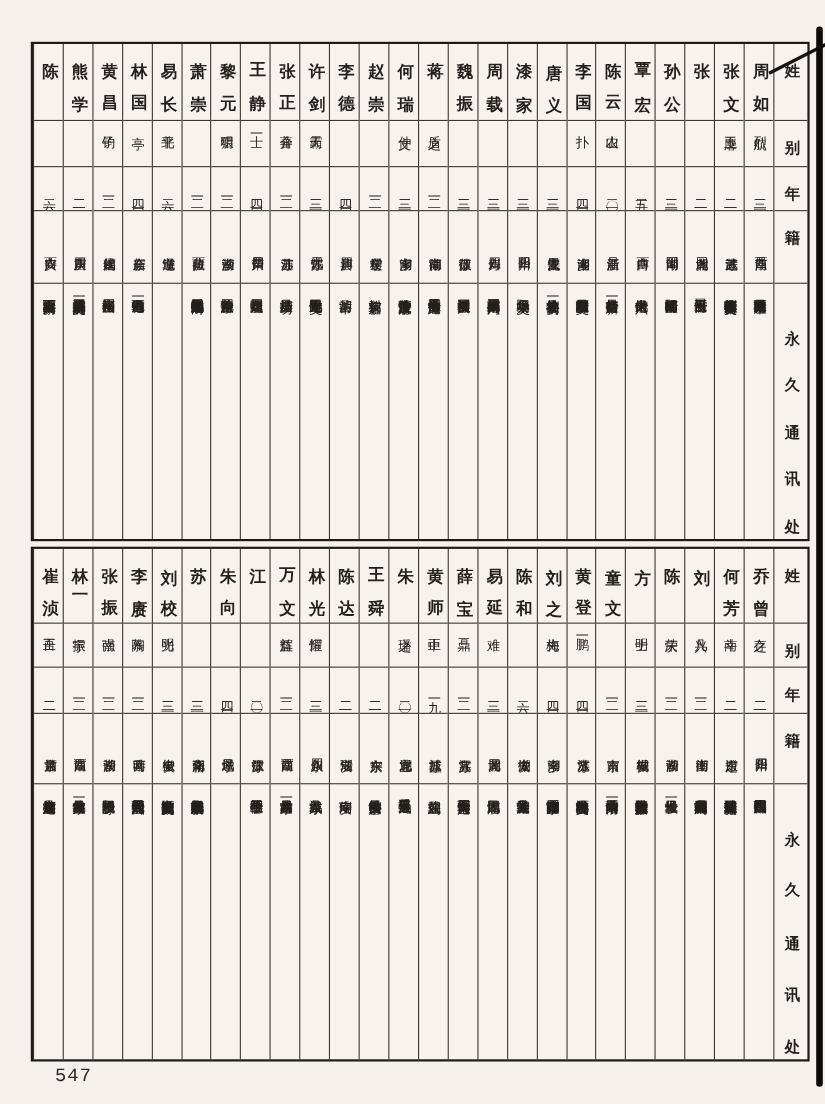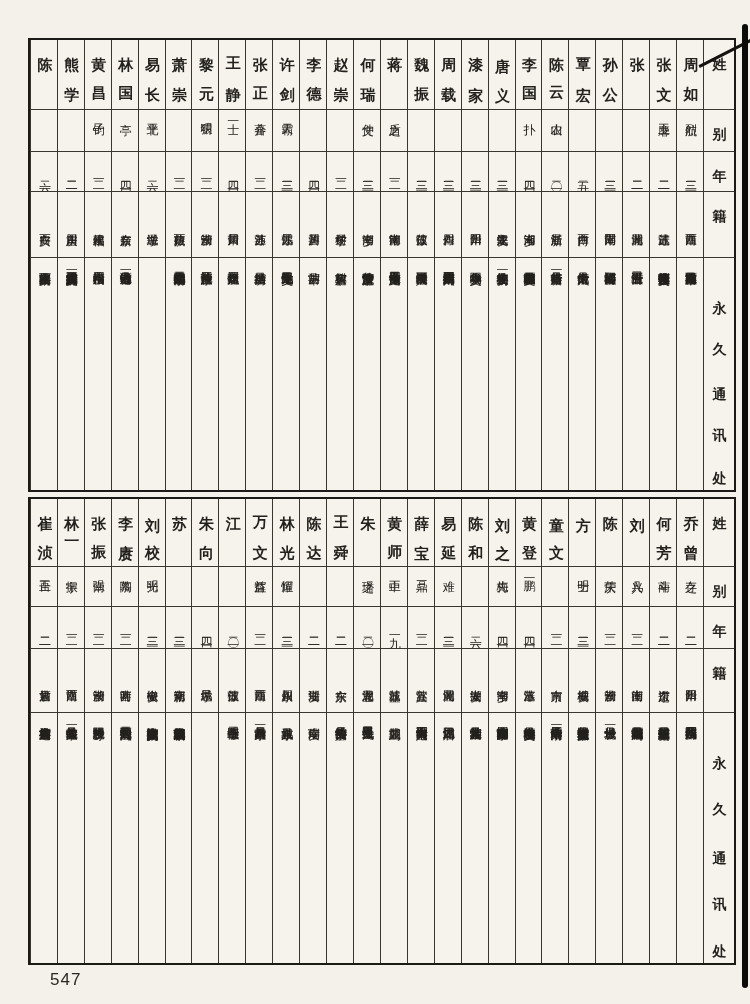--- a/index.html
+++ b/index.html
@@ -63,21 +63,21 @@
     position:absolute;right:2px;top:24px;height:964px;width:6px;
     background:#0c0b09;border-radius:3px;
   }
   .pen-mark{
     position:absolute;left:696px;top:52px;width:58px;height:3px;
     background:#15130f;transform:rotate(-27deg);
   }
   .page-number{
     position:absolute;left:50px;top:970px;
     font-size:17px;letter-spacing:1px;color:#2a2824;
-    font-family:Liberation Sans, sans-serif;
+    font-family:Liberation Mono, monospace;
   }
 </style>
 </head>
 <body>
 
 <div class="page-frame">
 
   <div class="reg-table t-top">
     <div class="col header-col">
       <div class="cell c-name">姓名</div>

